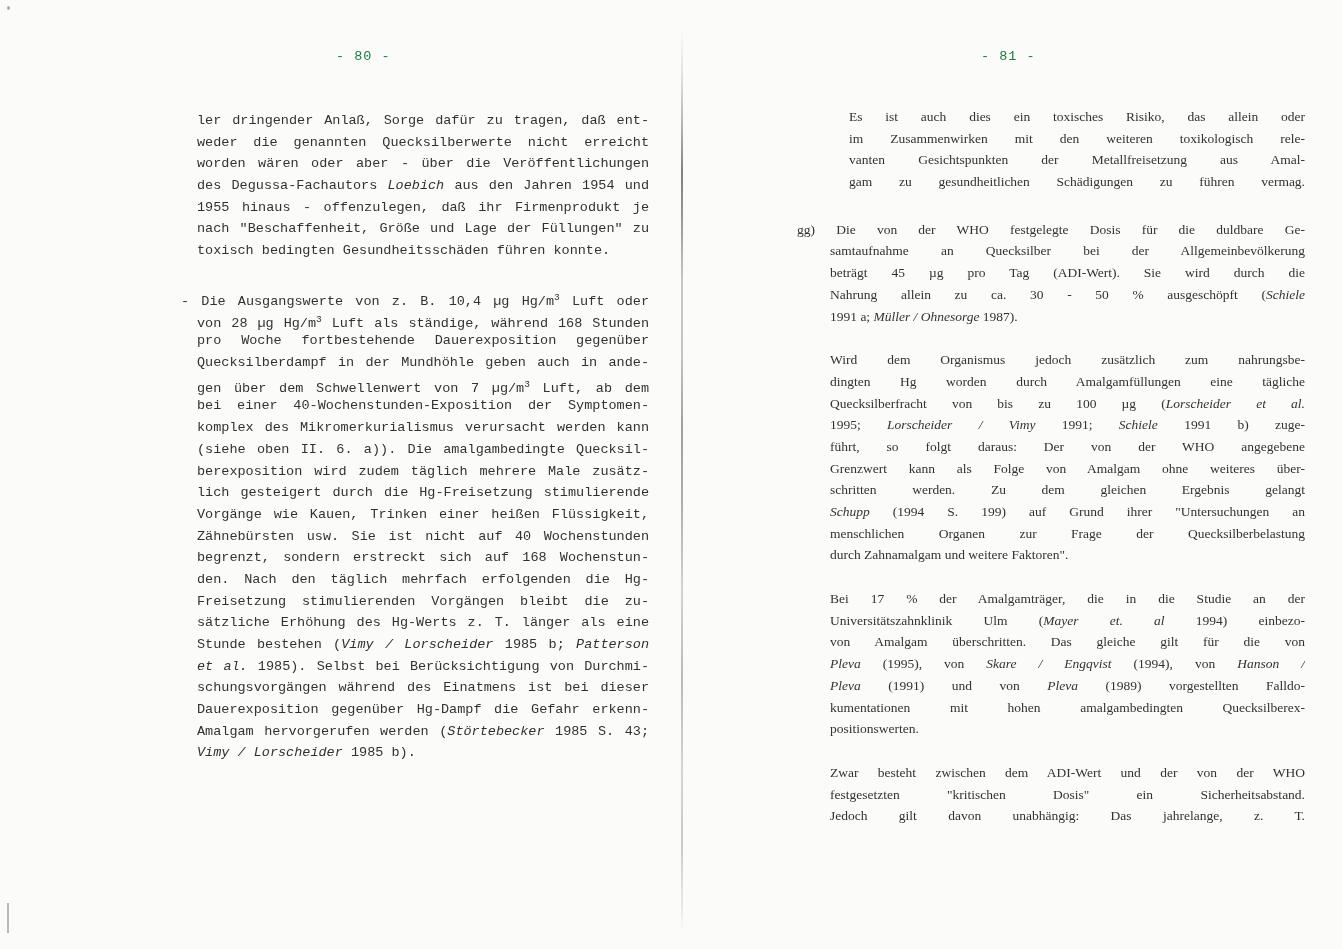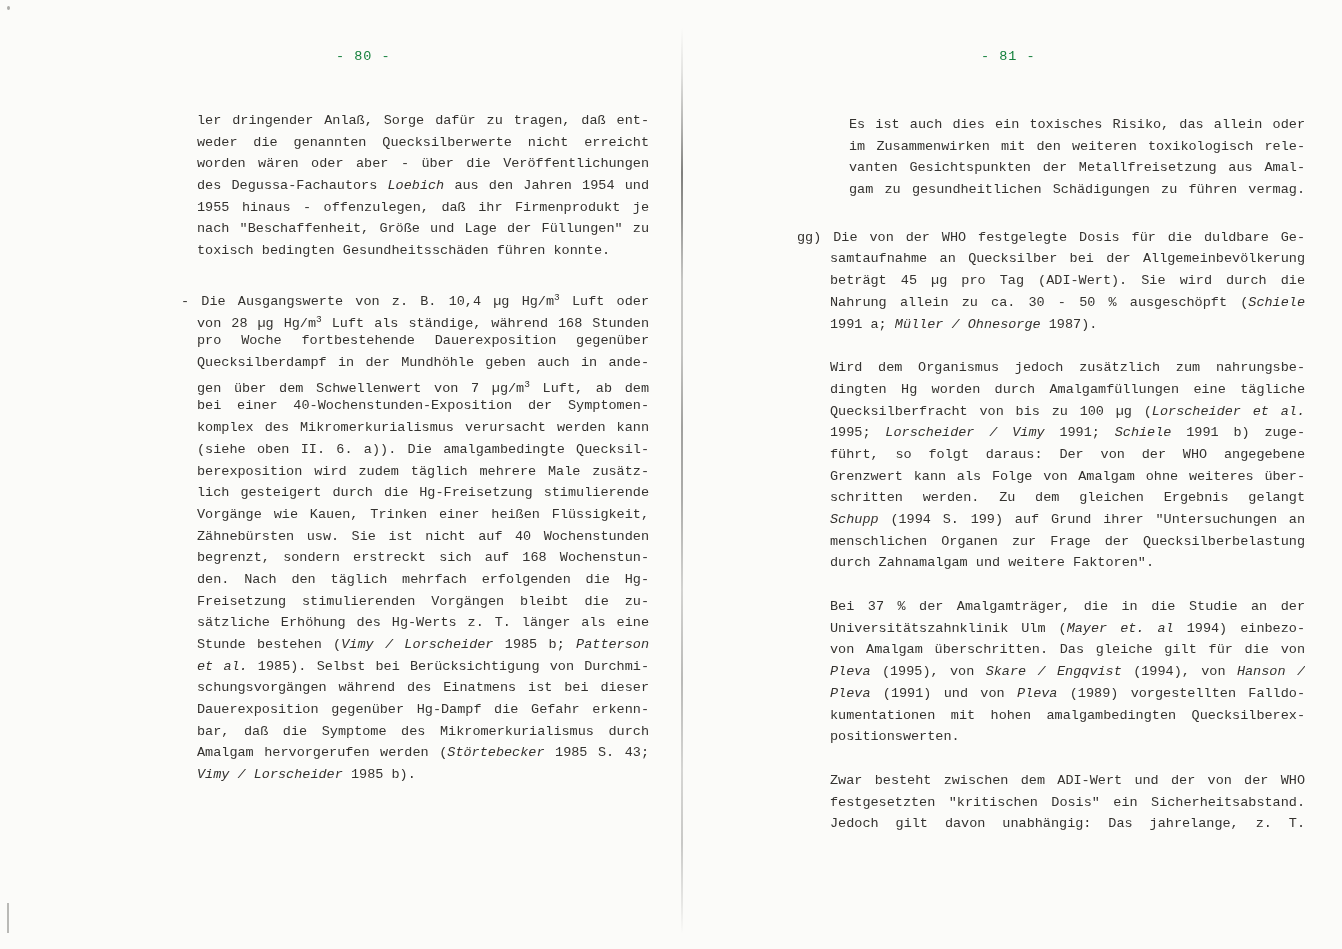--- a/index.html
+++ b/index.html
@@ -123,28 +123,27 @@
       <div class="line"><span>Vorgänge wie Kauen, Trinken einer heißen Flüssigkeit,</span></div>
       <div class="line"><span>Zähnebürsten usw. Sie ist nicht auf 40 Wochenstunden</span></div>
       <div class="line"><span>begrenzt, sondern erstreckt sich auf 168 Wochenstun-</span></div>
       <div class="line"><span>den. Nach den täglich mehrfach erfolgenden die Hg-</span></div>
       <div class="line"><span>Freisetzung stimulierenden Vorgängen bleibt die zu-</span></div>
       <div class="line"><span>sätzliche Erhöhung des Hg-Werts z. T. länger als eine</span></div>
       <div class="line"><span>Stunde bestehen (</span><span class="i">Vimy / Lorscheider</span><span> 1985 b; </span><span class="i">Patterson</span></div>
       <div class="line"><span class="i">et al.</span><span> 1985). Selbst bei Berücksichtigung von Durchmi-</span></div>
       <div class="line"><span>schungsvorgängen während des Einatmens ist bei dieser</span></div>
       <div class="line"><span>Dauerexposition gegenüber Hg-Dampf die Gefahr erkenn-</span></div>
-      <div class="line"><span>bar, daß die Symptome des Mikromerkurialismus durch</span></div>
       <div class="line"><span>Amalgam hervorgerufen werden (</span><span class="i">Störtebecker</span><span> 1985 S. 43;</span></div>
       <div class="line nj"><span class="i">Vimy / Lorscheider</span><span> 1985 b).</span></div>
     </div>
   </div>
 
 <div class="page-header" style="left:981px; top:46px;text-align:right;">- 81 -</div>
-<div id="page-81-col" class="text-col" style="left:830px; top:114px; width:475px;">
+<div id="page-81-col" class="text-col" style="left:830px; top:106px; width:475px;font-family:Liberation Serif, serif;">
     <div class="para intro mb26">
       <div class="line"><span>Es ist auch dies ein toxisches Risiko, das allein oder</span></div>
       <div class="line"><span>im Zusammenwirken mit den weiteren toxikologisch rele-</span></div>
       <div class="line"><span>vanten Gesichtspunkten der Metallfreisetzung aus Amal-</span></div>
       <div class="line"><span>gam zu gesundheitlichen Schädigungen zu führen vermag.</span></div>
     </div>
     <div class="para">
       <div class="line" style="margin-left: -33px;"><span>gg) Die von der WHO festgelegte Dosis für die duldbare Ge-</span></div>
       <div class="line"><span>samtaufnahme an Quecksilber bei der Allgemeinbevölkerung</span></div>
       <div class="line"><span>beträgt 45 µg pro Tag (ADI-Wert). Sie wird durch die</span></div>
@@ -157,21 +156,21 @@
       <div class="line"><span>Quecksilberfracht von bis zu 100 µg (</span><span class="i">Lorscheider et al.</span></div>
       <div class="line"><span>1995; </span><span class="i">Lorscheider / Vimy</span><span> 1991; </span><span class="i">Schiele</span><span> 1991 b) zuge-</span></div>
       <div class="line"><span>führt, so folgt daraus: Der von der WHO angegebene</span></div>
       <div class="line"><span>Grenzwert kann als Folge von Amalgam ohne weiteres über-</span></div>
       <div class="line"><span>schritten werden. Zu dem gleichen Ergebnis gelangt</span></div>
       <div class="line"><span class="i">Schupp</span><span> (1994 S. 199) auf Grund ihrer "Untersuchungen an</span></div>
       <div class="line"><span>menschlichen Organen zur Frage der Quecksilberbelastung</span></div>
       <div class="line nj"><span>durch Zahnamalgam und weitere Faktoren".</span></div>
     </div>
     <div class="para">
-      <div class="line"><span>Bei 37 % der Amalgamträger, die in die Studie an der</span></div>
+      <div class="line"><span>Bei 17 % der Amalgamträger, die in die Studie an der</span></div>
       <div class="line"><span>Universitätszahnklinik Ulm (</span><span class="i">Mayer et. al</span><span> 1994) einbezo-</span></div>
       <div class="line"><span>von Amalgam überschritten. Das gleiche gilt für die von</span></div>
       <div class="line"><span class="i">Pleva</span><span> (1995), von </span><span class="i">Skare / Engqvist</span><span> (1994), von </span><span class="i">Hanson /</span></div>
       <div class="line"><span class="i">Pleva</span><span> (1991) und von </span><span class="i">Pleva</span><span> (1989) vorgestellten Falldo-</span></div>
       <div class="line"><span>kumentationen mit hohen amalgambedingten Quecksilberex-</span></div>
       <div class="line nj"><span>positionswerten.</span></div>
     </div>
     <div class="para">
       <div class="line"><span>Zwar besteht zwischen dem ADI-Wert und der von der WHO</span></div>
       <div class="line"><span>festgesetzten "kritischen Dosis" ein Sicherheitsabstand.</span></div>

